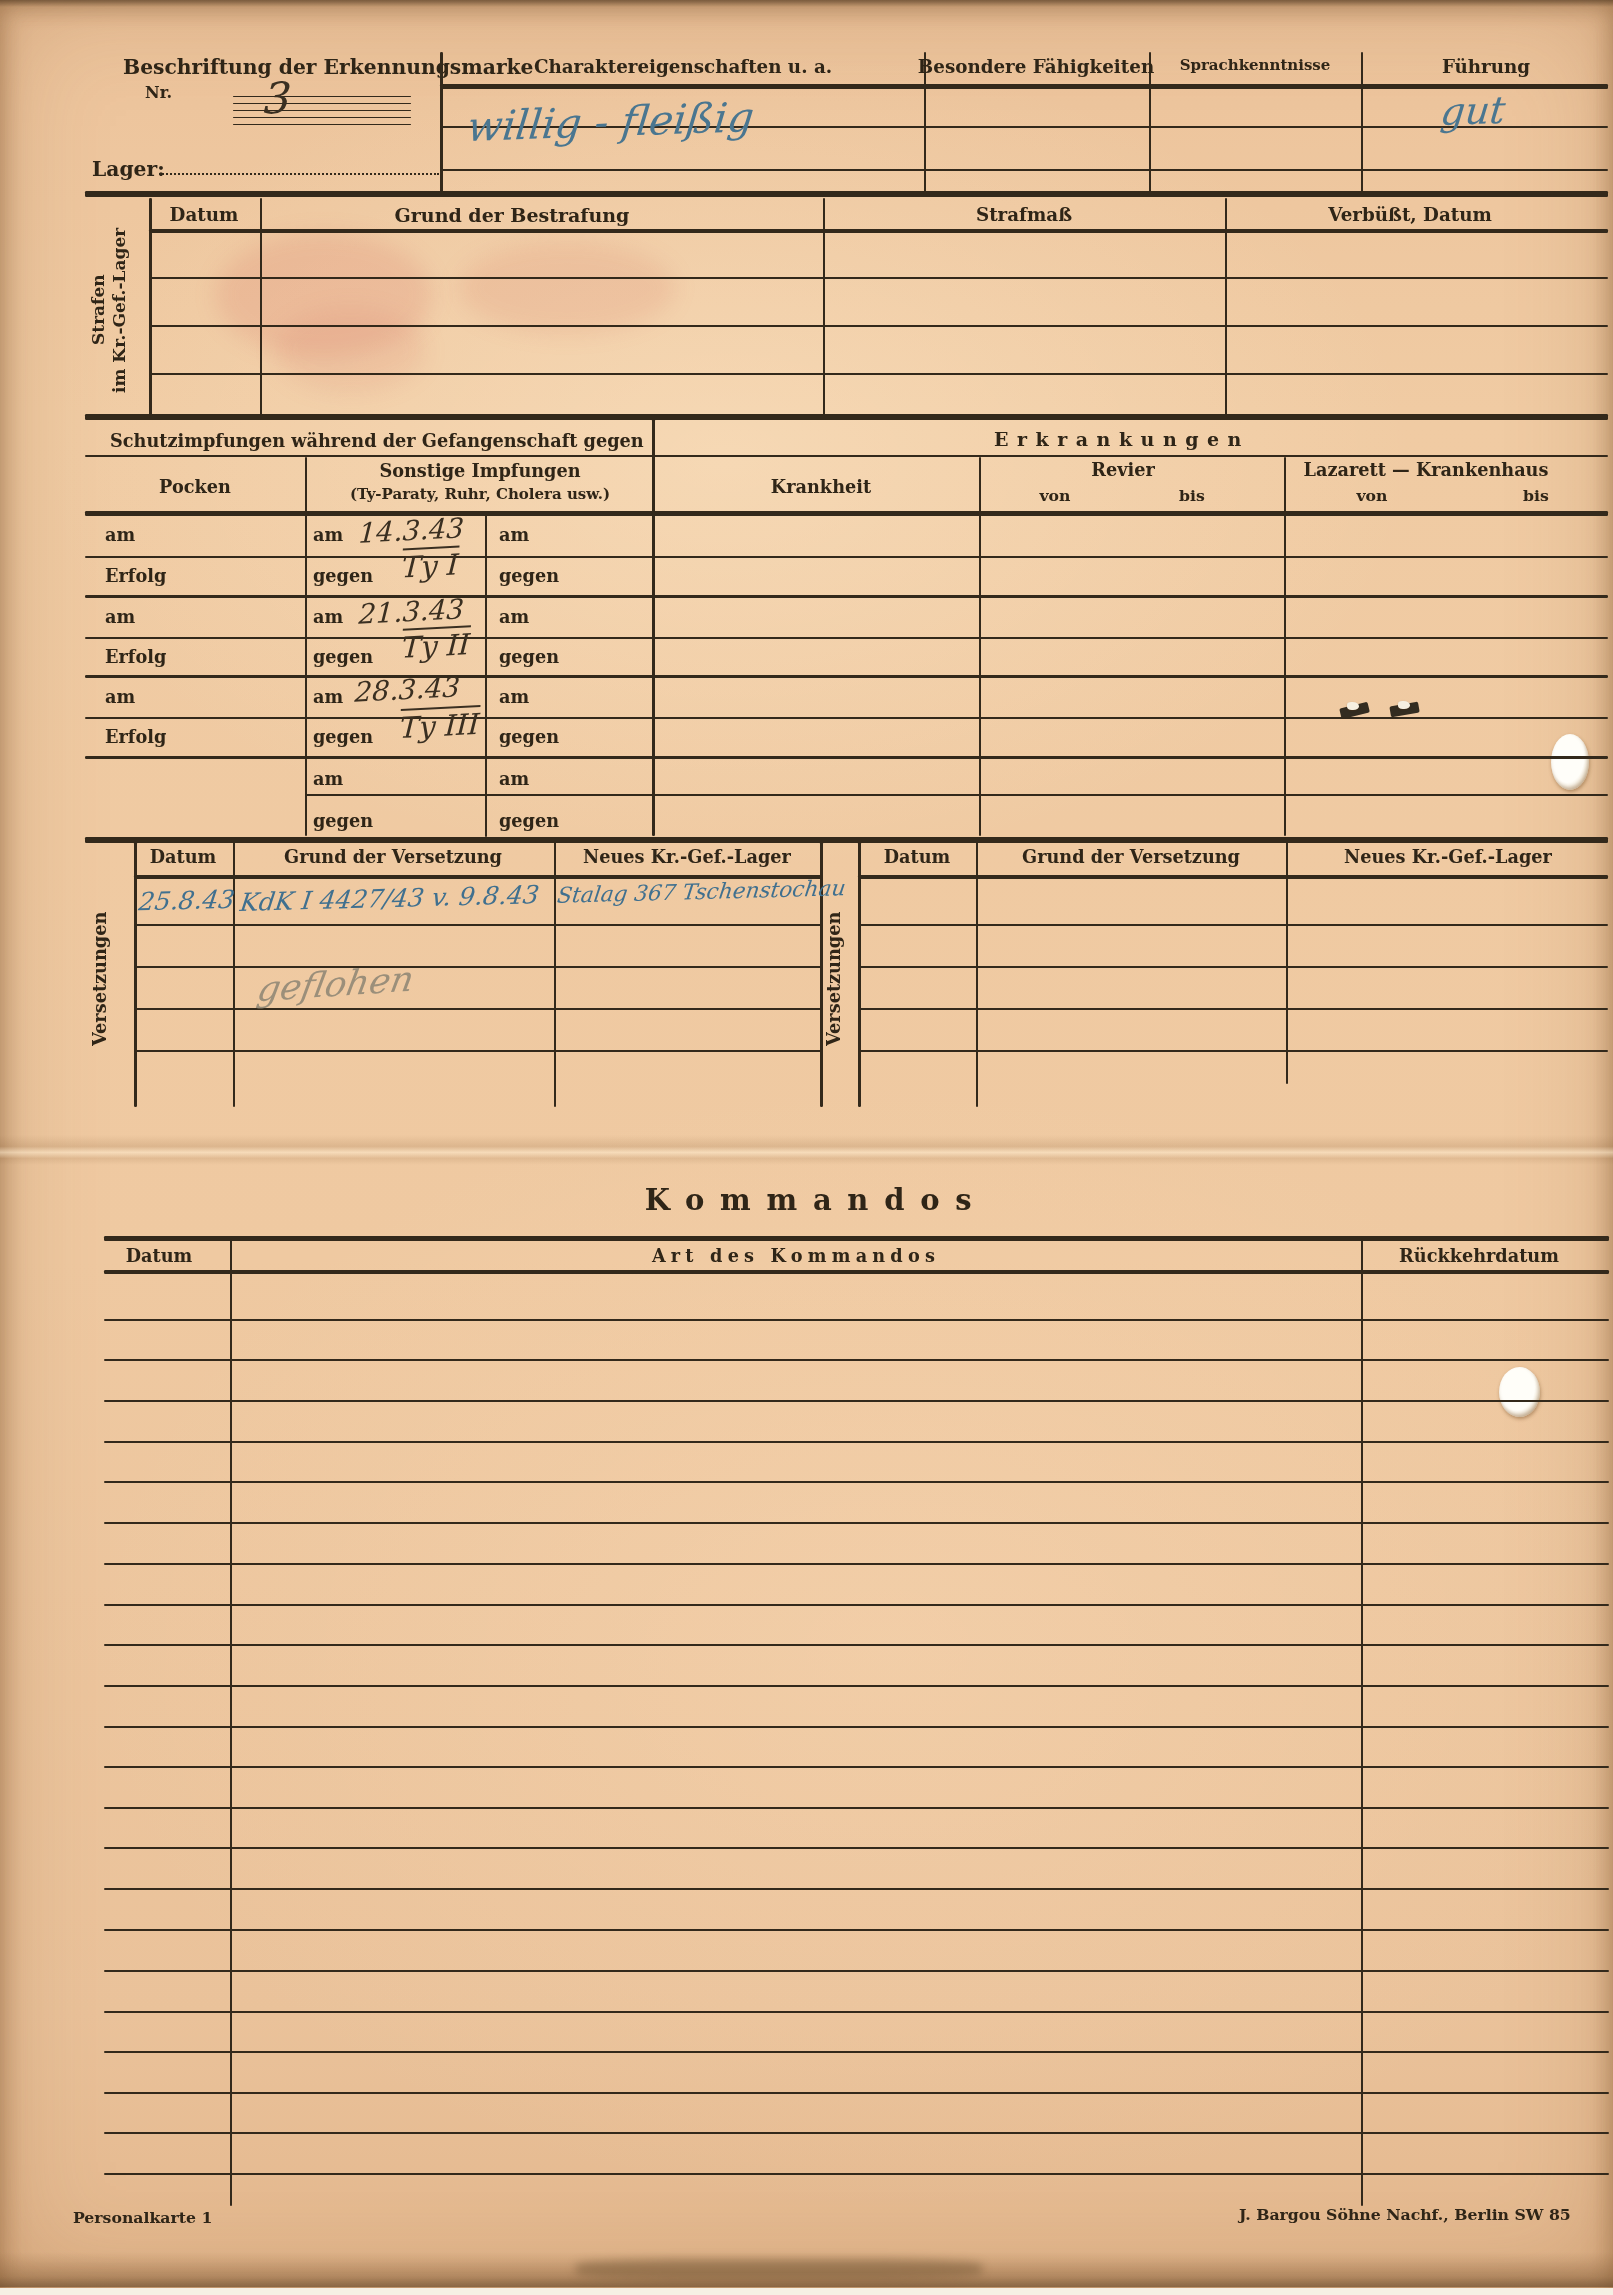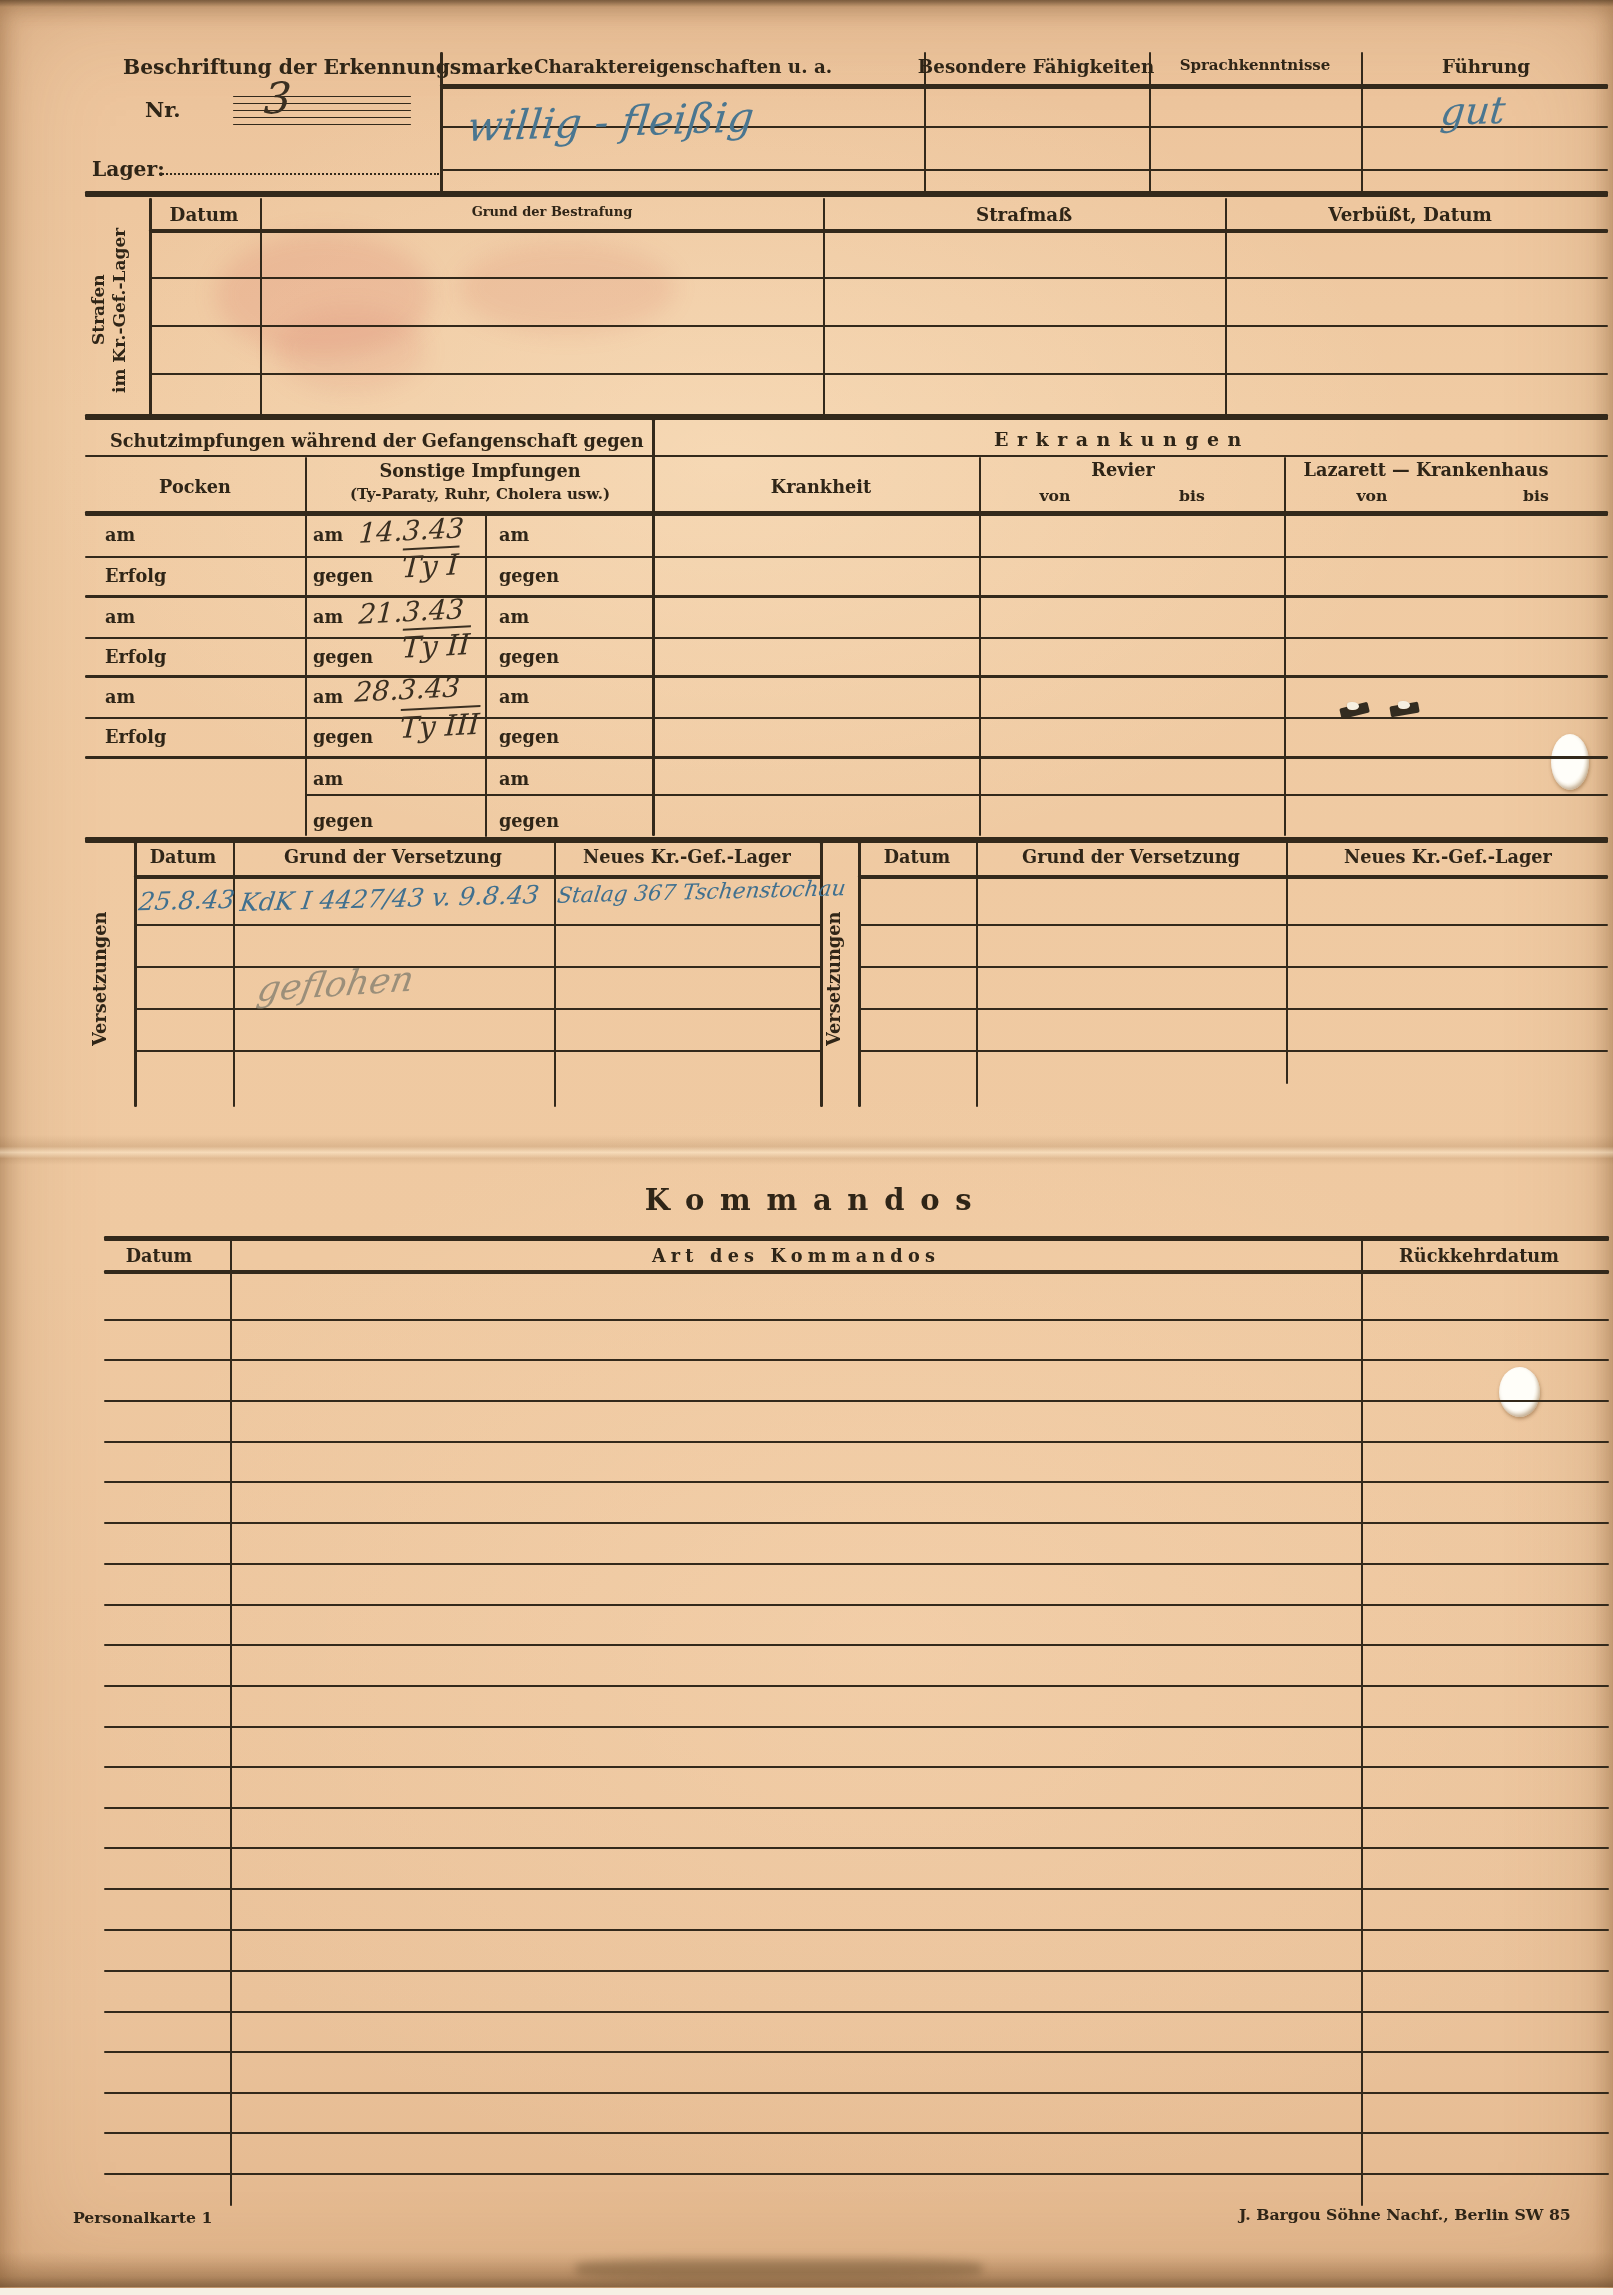--- a/index.html
+++ b/index.html
@@ -105,21 +105,21 @@
       <div class="hl" style="left: 858px; top: 1008px; width: 750px; height: 2px;"></div>
       <div class="hl" style="left: 858px; top: 1050px; width: 750px; height: 2px;"></div>
     </div>
   <div class="gen">
       <div class="hl" style="left: 149px; top: 277px; width: 1459px; height: 2px;"></div>
       <div class="hl" style="left: 149px; top: 325px; width: 1459px; height: 2px;"></div>
       <div class="hl" style="left: 149px; top: 373px; width: 1459px; height: 2px;"></div>
     </div>
 
   <div class="t" style="left:123px;top:55px;font-size:20.3px;">Beschriftung der Erkennungsmarke</div>
-  <div class="t" style="left:145px;top:97px;font-size:21px;">Nr.</div>
+  <div class="t" style="left:145px;top:83px;font-size:16px;">Nr.</div>
   <div class="hw hw-dark" style="left:264px;top:73px;font-size:43px;">3</div>
   <div class="t" style="left:92px;top:157px;font-size:20.3px;">Lager:</div>
   <div class="dotted" style="left:159px;top:173px;width:280px;"></div>
 
   <div class="vl" style="left:440px;top:52px;height:140px;width:3.3px;"></div>
   <div class="vl" style="left:924px;top:52px;height:140px;"></div>
   <div class="vl" style="left:1149px;top:52px;height:140px;"></div>
   <div class="vl" style="left:1361px;top:52px;height:140px;"></div>
 
   <div class="t c" style="left:683px;top:56px;font-size:18.3px;">Charaktereigenschaften u. a.</div>
@@ -138,21 +138,21 @@
   <div class="vtext" style="left:88px;top:208px;width:60px;height:204px;font-size:17px;">
     <span>Strafen</span><br>
     <span>im Kr.-Gef.-Lager</span>
   </div>
   <div class="vl" style="left:149px;top:198px;height:217px;width:2.6px;"></div>
   <div class="vl" style="left:260px;top:198px;height:217px;"></div>
   <div class="vl" style="left:823px;top:198px;height:217px;"></div>
   <div class="vl" style="left:1225px;top:198px;height:217px;"></div>
 
   <div class="t c" style="left:204px;top:204px;font-size:18.3px;">Datum</div>
-  <div class="t c" style="left:552px;top:204px;font-size:13px;">Grund der Bestrafung</div>
+  <div class="t c" style="left:512px;top:204px;font-size:19px;">Grund der Bestrafung</div>
   <div class="t c" style="left:1024px;top:204px;font-size:18.3px;">Strafmaß</div>
   <div class="t c" style="left:1410px;top:204px;font-size:18.3px;">Verbüßt, Datum</div>
 
   <div class="hl" style="left:149px;top:229px;width:1459px;height:3.9px;"></div>
   <div class="hl" style="left:85px;top:414px;width:1523px;height:5.9px;"></div>
 
   <div class="t" style="left:110px;top:430px;font-size:17.7px;">Schutzimpfungen während der Gefangenschaft gegen</div>
   <div class="t c ls1" style="left:1122px;top:428px;font-size:19px;">Erkrankungen</div>
   <div class="hl" style="left:85px;top:455px;width:1523px;height:2px;"></div>
 

